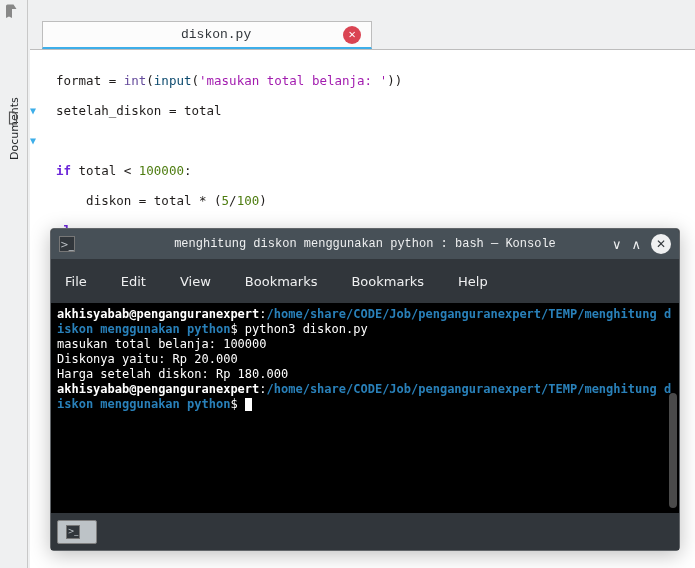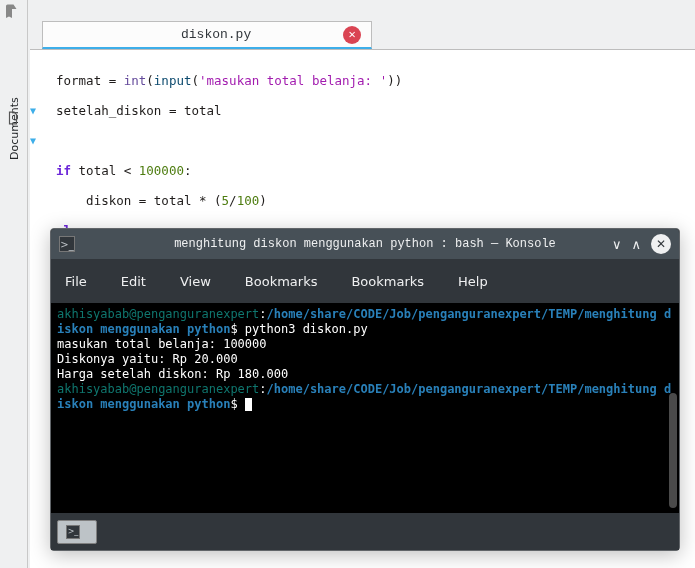--- a/index.html
+++ b/index.html
@@ -170,21 +170,21 @@
     min-height: 210px;
     position: relative;
   }
   .term-scroll {
     position: absolute;
     right: 2px; top: 90px;
     width: 8px; height: 115px;
     background: #4a4a4a;
     border-radius: 4px;
   }
-  .t-user { color: #0f766e; font-weight: normal; }
+  .t-user { color: #ffffff; font-weight: bold; }
   .t-path { color: #2980b9; font-weight: bold; }
   .cursor {
     display: inline-block;
     width: 7px; height: 13px;
     background: #fff;
     vertical-align: text-bottom;
   }
   .taskbar {
     background: #31363b;
     padding: 6px;

